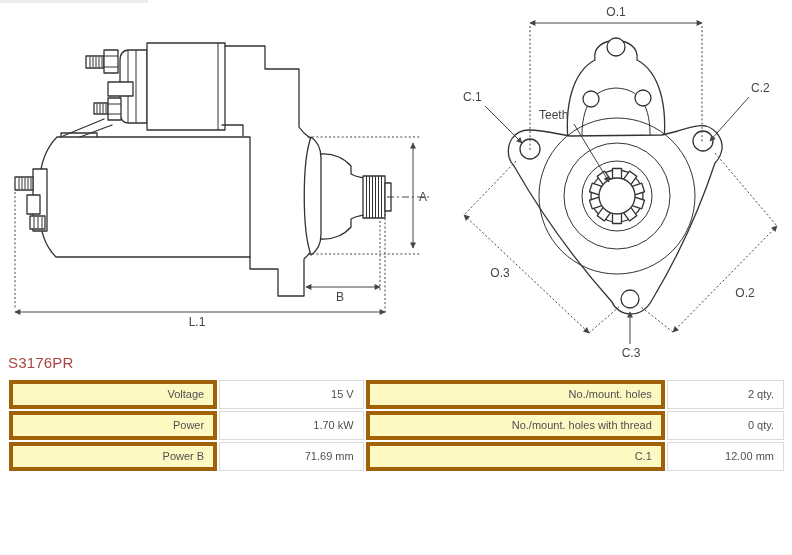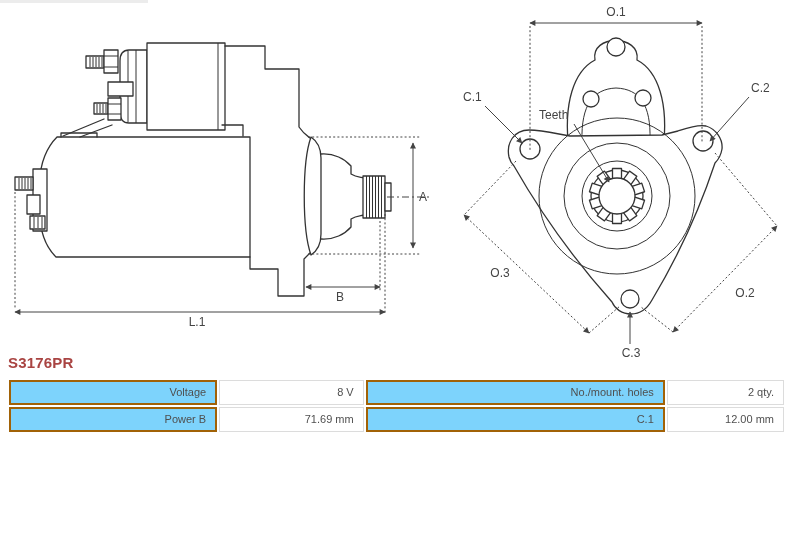--- a/index.html
+++ b/index.html
@@ -3,28 +3,28 @@
 <meta charset="utf-8">
 <style>
   html,body{margin:0;padding:0;background:#fff;}
   body{width:792px;height:555px;position:relative;overflow:hidden;
        font-family:"Liberation Sans",sans-serif;color:#4f4f4f;}
   .stage{position:absolute;inset:0;}
   .wm{position:absolute;left:0;top:0;width:148px;height:3px;background:#e7e7e7;opacity:.8;}
   .drawing{position:absolute;top:0;}
   #side-view{left:0;width:445px;height:352px;}
   #front-view{left:452px;width:340px;height:362px;}
-  .pn{position:absolute;left:8px;top:354px;font-size:15px;font-weight:bold;
+  .pn{position:absolute;left:8px;top:354px;font-size:15px;font-weight:normal;
       color:#a94442;letter-spacing:.2px;}
   table.spec{position:absolute;left:7px;top:378px;width:779px;
       border-collapse:separate;border-spacing:2px;table-layout:fixed;
       font-size:11px;color:#4f4f4f;}
   table.spec td{height:21px;line-height:21px;padding:0 9px 0 4px;
       text-align:right;white-space:nowrap;overflow:hidden;}
-  td.lbl{background:#7dd3fc;border:2px solid #a16207;}
+  td.lbl{background:#fef9c3;border:4px solid #a16207;}
   td.val{background:#ffffff;border:1px solid #dcdcdc;}
   col.c1{width:206px;} col.c2{width:143px;} col.c3{width:296px;} col.c4{width:116px;}
   svg .ln{stroke:#333;stroke-width:1.3;fill:none;stroke-linejoin:round;stroke-linecap:round;}
   svg .fw{stroke:#333;stroke-width:1.3;fill:#fff;stroke-linejoin:round;}
   svg .thin{stroke:#333;stroke-width:1;fill:none;}
   svg .dim{stroke:#444;stroke-width:1;fill:none;}
   svg .dot{stroke:#444;stroke-width:1;fill:none;stroke-dasharray:2 2.2;}
   svg .cl{stroke:#444;stroke-width:1;fill:none;stroke-dasharray:7 3 2 3;}
   svg text{font-family:"Liberation Sans",sans-serif;font-size:12px;fill:#444;}
 </style>
@@ -203,23 +203,29 @@
   <table class="spec">
     <colgroup>
       <col class="c1">
         <col class="c2">
         <col class="c3">
         <col class="c4">
     </colgroup>
     <tbody>
       <tr>
         <td class="lbl">Voltage</td>
-        <td class="val">8 V</td>
+        <td class="val">15 V</td>
         <td class="lbl">No./mount. holes</td>
         <td class="val">2 qty.</td>
+      </tr>
+      <tr>
+        <td class="lbl">Power</td>
+        <td class="val">1.70 kW</td>
+        <td class="lbl">No./mount. holes with thread</td>
+        <td class="val">0 qty.</td>
       </tr>
       <tr>
         <td class="lbl">Power B</td>
         <td class="val">71.69 mm</td>
         <td class="lbl">C.1</td>
         <td class="val">12.00 mm</td>
       </tr>
     </tbody>
   </table>
 

